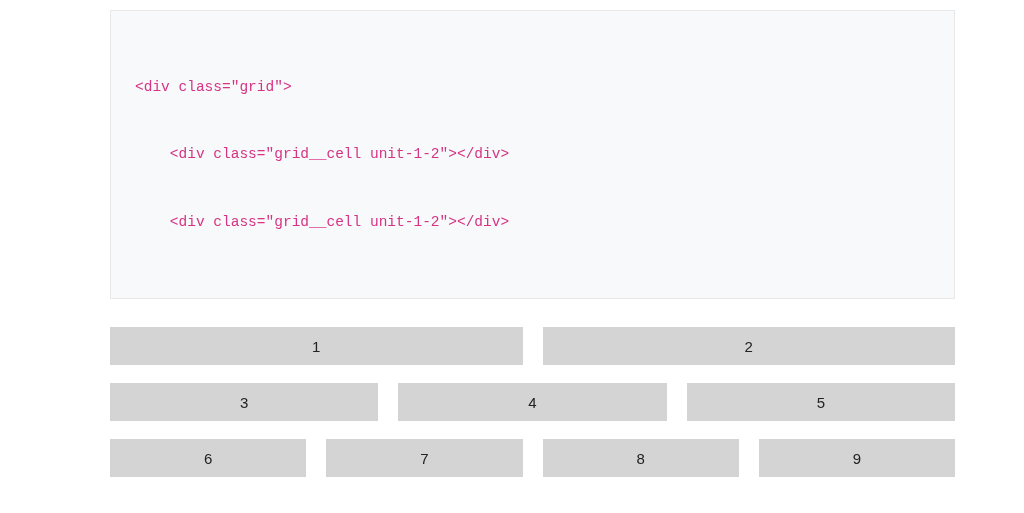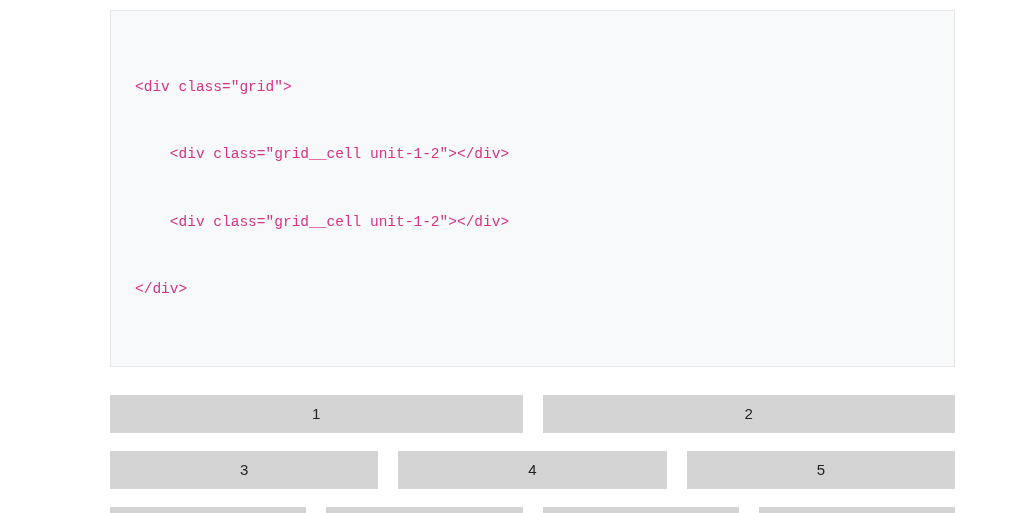--- a/index.html
+++ b/index.html
@@ -54,21 +54,20 @@
   </style>
 </head>
 <body>
 
 <div class="container">
 
   <div class="code-block">
     <span class="code-line">&lt;div class="grid"&gt;</span>
     <span class="code-line">    &lt;div class="grid__cell unit-1-2"&gt;&lt;/div&gt;</span>
     <span class="code-line">    &lt;div class="grid__cell unit-1-2"&gt;&lt;/div&gt;</span>
-    <span class="code-line">&lt;/div&gt;</span>
   </div>
 
   <div class="grid-demo" id="grid-demo">
 
   <div class="grid-row">
         <div class="grid-cell">1</div>
         <div class="grid-cell">2</div>
       </div>
       <div class="grid-row">
         <div class="grid-cell">3</div>

